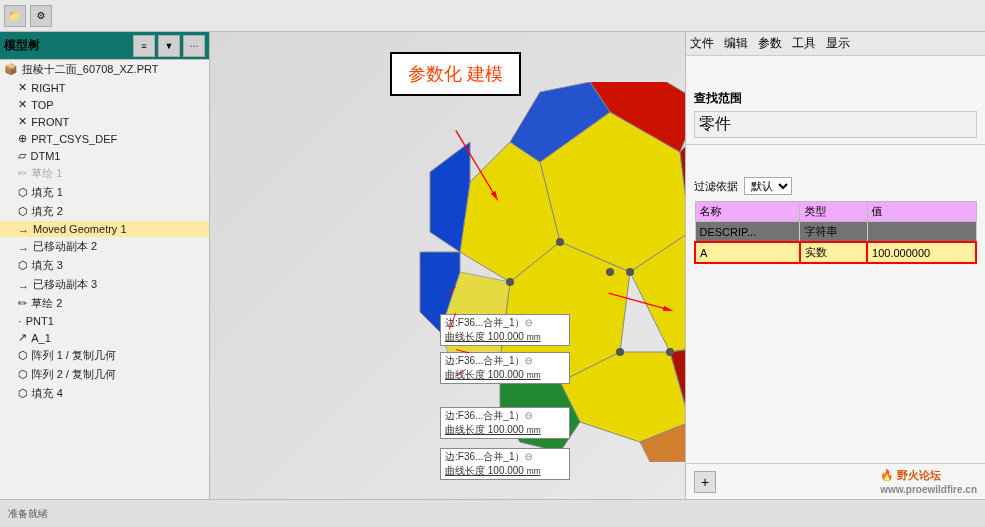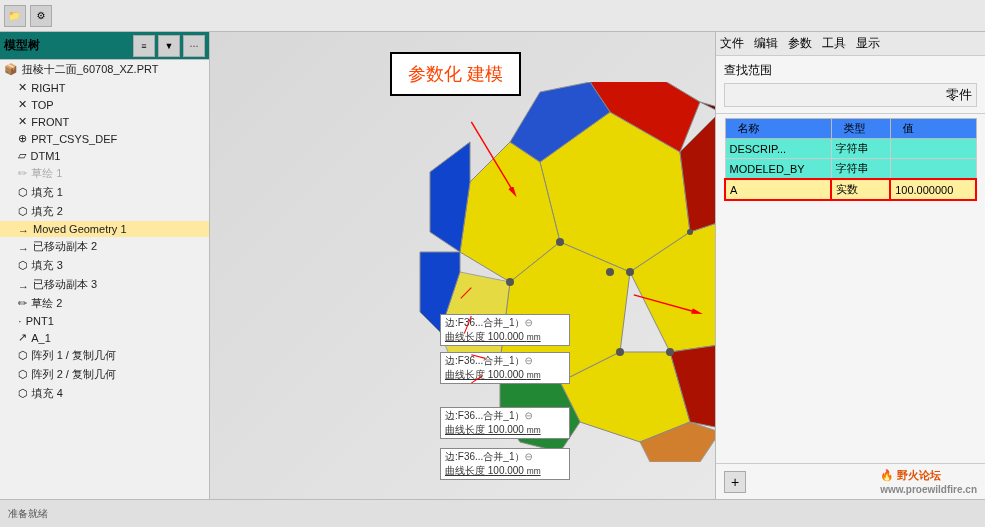--- a/index.html
+++ b/index.html
@@ -106,45 +106,46 @@
       font-size: 10px;
       white-space: nowrap;
       z-index: 10;
     }
     .dim-label .line1 { font-size: 10px; color: #333; }
     .dim-label .line2 { font-size: 10px; color: #333; text-decoration: underline; }
     .dim-dash { color: #888; }
 
     
     .right-panel {
-      width: 270px;
+      width: 300px;
       background: #f5f5f5;
       border-left: 1px solid #bbb;
       display: flex;
       flex-direction: column;
       overflow: hidden;
+      gap: 28px;
     }
     .right-menubar {
       height: 24px;
       background: #e8e8e8;
       border-bottom: 1px solid #ccc;
       display: flex;
       align-items: center;
       padding: 0 4px;
       gap: 10px;
       font-size: 12px;
     }
     .right-menubar span { cursor: pointer; }
 
     .right-section {
       padding: 6px 8px;
       border-bottom: 1px solid #ccc;
     }
     .section-title {
-      font-weight: normal;
+      font-weight: bold;
       font-size: 12px;
       margin-bottom: 4px;
     }
     .filter-value {
       font-size: 11px;
       background: white;
       border: 1px solid #aaa;
       padding: 2px 4px;
       width: 100%;
     }
@@ -167,30 +168,30 @@
       background: white;
       padding: 1px 2px;
     }
 
     .params-table {
       width: 100%;
       border-collapse: collapse;
       font-size: 11px;
     }
     .params-table th {
-      background: #3b82f6;
+      background: #f0abfc;
       border: 1px solid #bbb;
-      padding: 2px 12px;
+      padding: 2px 4px;
       text-align: left;
       font-weight: normal;
     }
     .params-table td {
       border: 1px solid #ccc;
       padding: 2px 4px;
-      background: #5eead4;
+      background: #737373;
     }
     .params-table tr.highlighted td {
       background: #fff0a0;
       border: 2px solid red;
     }
 
     .right-bottom {
       padding: 4px 8px;
       border-top: 1px solid #ccc;
       display: flex;
@@ -442,44 +443,46 @@
     <div class="right-menubar">
       <span>文件</span>
       <span>编辑</span>
       <span>参数</span>
       <span>工具</span>
       <span>显示</span>
     </div>
 
     <div class="right-section">
       <div class="section-title">查找范围</div>
-      <div class="filter-value" style="background:#f0f0f0;border:1px solid #ccc;padding:2px 4px;font-size:13px;text-align:right;">零件</div>
+      <div class="filter-value" style="background:#f0f0f0;border:1px solid #ccc;padding:2px 4px;font-size:16px;">零件</div>
     </div>
 
     <div class="table-section">
+      <div class="filter-row">
+        <span>过滤依据</span>
+        <select>
+          <option>默认</option>
+          <option>全部</option>
+        </select>
+      </div>
 
       <table class="params-table">
         <thead>
           <tr>
             <th>名称</th>
             <th>类型</th>
             <th>值</th>
           </tr>
         </thead>
         <tbody id="params-tbody">
         <tr>
               <td>DESCRIP...</td>
               <td>字符串</td>
               <td></td>
             </tr>
-            <tr>
-              <td>MODELED_BY</td>
-              <td>字符串</td>
-              <td></td>
-            </tr>
             <tr class="highlighted">
               <td>A</td>
               <td>实数</td>
               <td>100.000000</td>
             </tr>
           </tbody>
       </table>
     </div>
 
     <div class="right-bottom">

